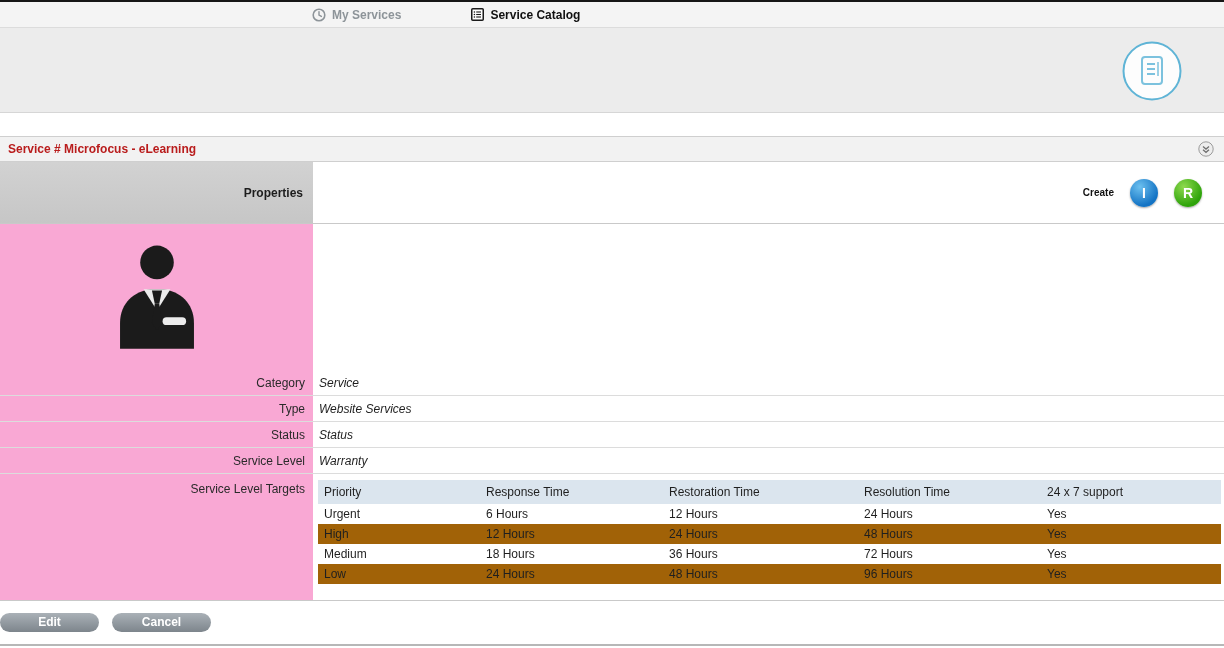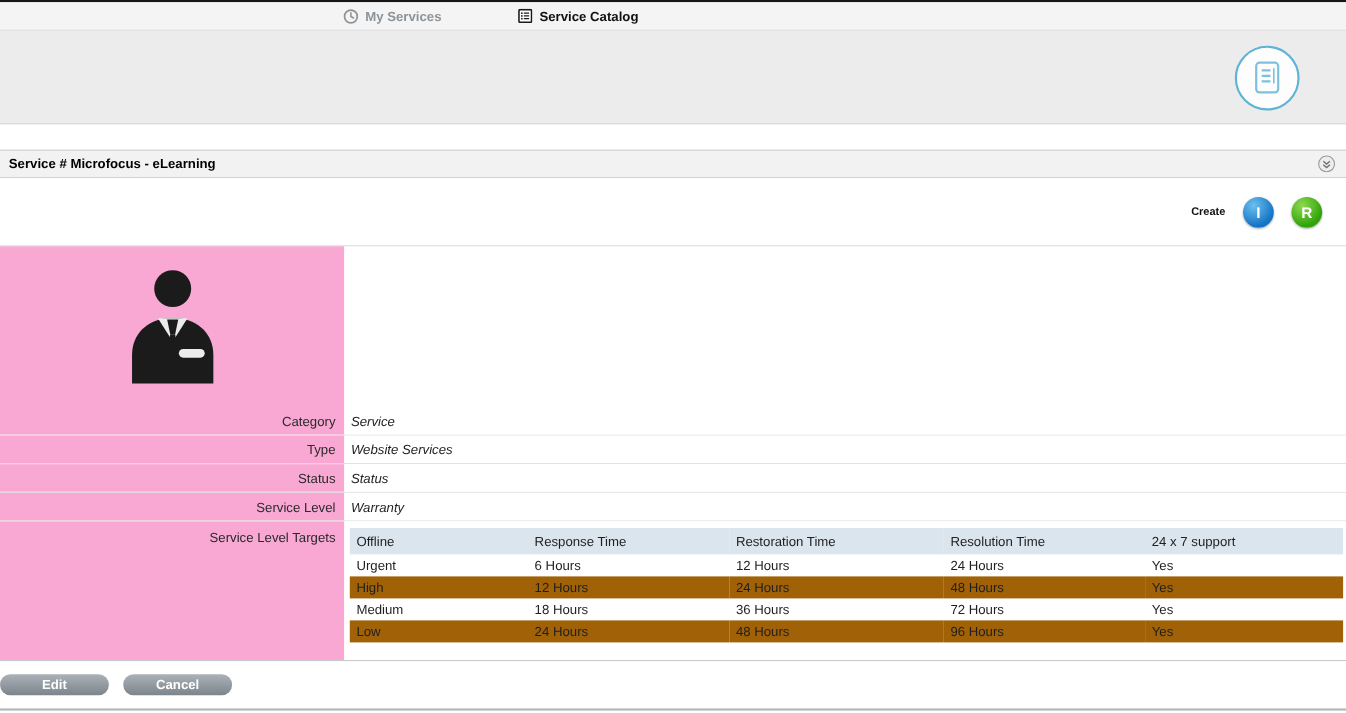--- a/index.html
+++ b/index.html
@@ -14,21 +14,21 @@
   .tab-icon { display:inline-flex; align-items:center; }
 
   
   .banner { height:85px; background:#ececec; border-bottom:1px solid #d6d6d6; position:relative; }
   .big-badge { position:absolute; right:42px; top:13px; width:60px; height:60px; cursor:pointer; }
 
   .white-gap { height:23px; background:#fff; }
 
   
   .titlebar { height:26px; background:#f2f2f2; border-top:1px solid #cfcfcf; border-bottom:1px solid #cfcfcf; display:flex; align-items:center; justify-content:space-between; padding:0 10px 0 8px; }
-  .titlebar .title { font-weight:bold; color:#000000; }
+  .titlebar .title { font-weight:bold; color:#b91c1c; }
   .collapse-btn { cursor:pointer; display:inline-flex; }
 
   
   .main { border-bottom:1px solid #c9c9c9; }
   .row { display:flex; }
   .left { width:313px; background:#f9a8d4; flex:0 0 313px; }
   .right { flex:1; background:#fff; }
 
   .props-row { height:62px; border-bottom:1px solid #c9c9c9; }
   .props-row .left { background:linear-gradient(#d2d2d2,#c6c6c6); display:flex; align-items:center; justify-content:flex-end; padding-right:10px; font-weight:bold; color:#1d1d1d; }
@@ -111,20 +111,23 @@
           <circle cx="8" cy="8" r="7.2" fill="#ededed" stroke="#9a9a9a" stroke-width="1"></circle>
           <path d="M5 5.6 L8 8.1 L11 5.6" fill="none" stroke="#707070" stroke-width="1.3"></path>
           <path d="M5 8.8 L8 11.3 L11 8.8" fill="none" stroke="#707070" stroke-width="1.3"></path>
         </svg>
     </span>
   </div>
 
   <div class="main">
 
     <div class="row props-row">
+      <div class="left">
+        <span>Properties</span>
+      </div>
       <div class="right create-area">
         <span class="create-label">Create</span>
         <span class="circle-btn blue">I</span>
         <span class="circle-btn green">R</span>
       </div>
     </div>
 
     <div class="row avatar-row">
       <div class="left">
         <span>
@@ -157,21 +160,21 @@
       <div class="left">Service Level</div>
       <div class="right">Warranty</div>
     </div>
 
     <div class="row slt-row">
       <div class="left">Service Level Targets</div>
       <div class="right">
         <table class="slt-table">
           <thead>
             <tr>
-              <th style="width:162px">Offline</th>
+              <th style="width:162px">Priority</th>
               <th style="width:183px">Response Time</th>
               <th style="width:195px">Restoration Time</th>
               <th style="width:183px">Resolution Time</th>
               <th>24 x 7 support</th>
             </tr>
           </thead>
           <tbody>
             <tr>
               <td>Urgent</td>
               <td>6 Hours</td>

